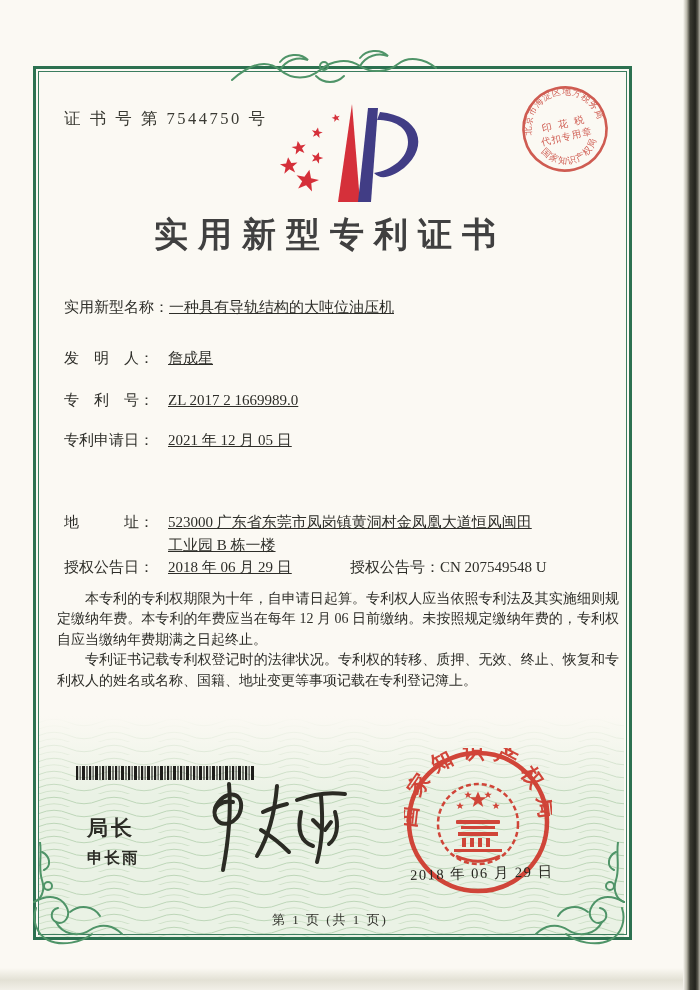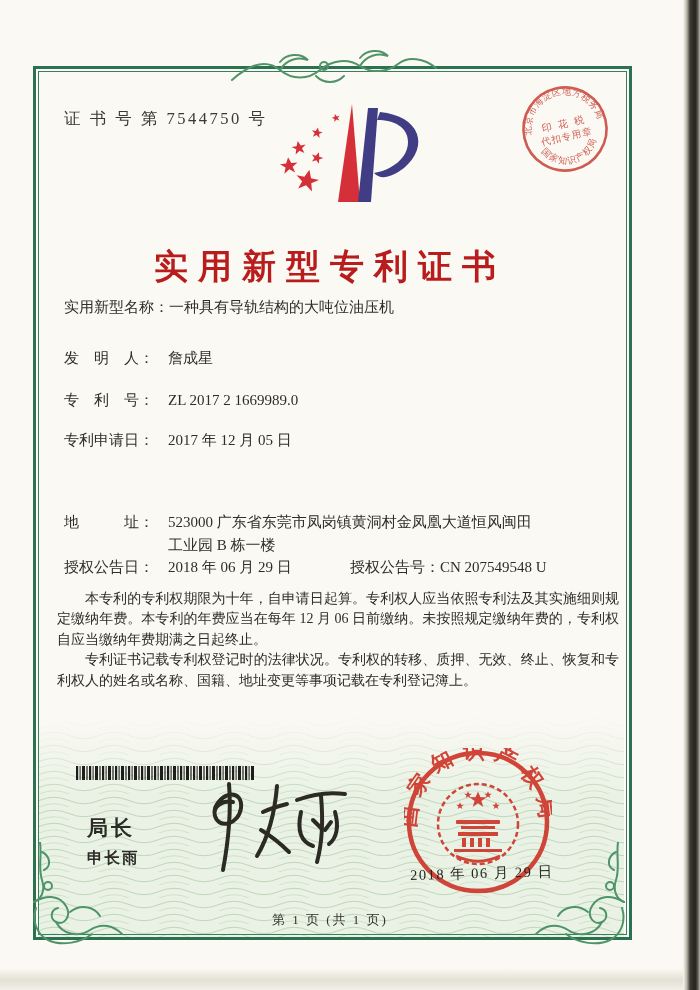--- a/index.html
+++ b/index.html
@@ -8,22 +8,22 @@
   .paper{position:absolute;inset:0;background:#fbf9f3;padding-left:47px;}
   .guilloche{position:absolute;left:39px;top:716px;width:585px;height:222px;}
   .guilloche-fade{position:absolute;left:39px;top:716px;width:585px;height:80px;
        background:linear-gradient(to bottom,#fbf9f3 0%,rgba(251,249,243,0) 100%);}
   .frame{position:absolute;left:33px;top:66px;width:593px;height:868px;border:3px solid #2c7150;}
   .frame-inner{position:absolute;inset:2px;border:1px solid #3b7d5f;}
   .cert-no{position:absolute;left:64px;top:108px;font-size:16.5px;letter-spacing:2.5px;color:#3a3a33;}
   .logo{position:absolute;left:272px;top:100px;width:158px;height:106px;}
   .tax-stamp{position:absolute;left:520px;top:84px;width:90px;height:90px;transform:rotate(-13deg);opacity:.88;}
   .title{position:absolute;left:0;width:660px;top:212px;text-align:center;font-size:34px;
-         font-weight:bold;letter-spacing:10px;color:#b91c1c;margin-top:32px;}
-  .frow{position:absolute;left:64px;font-size:15px;line-height:23px;white-space:nowrap;}
+         font-weight:bold;letter-spacing:10px;color:#404040;}
+  .frow{position:absolute;left:64px;font-size:15px;line-height:23px;white-space:nowrap;text-decoration:underline;}
   .flabel{display:inline-block;min-width:104px;}
   .fpair2{position:absolute;left:286px;top:0;}
   .addr2{display:block;margin-left:104px;}
   .paras{position:absolute;left:57px;top:589px;width:562px;font-size:14px;line-height:20.4px;
          text-align:justify;color:#2d2d28;}
   .paras p{margin:0;text-indent:2em;}
   .barcode{position:absolute;left:76px;top:766px;width:178px;height:14px;}
   .director-label{position:absolute;left:87px;top:814px;font-size:21px;letter-spacing:3px;
          font-family:Liberation Sans, sans-serif;font-weight:600;color:#2c2c26;}
   .director-name{position:absolute;left:87px;top:848px;font-size:15.5px;letter-spacing:2px;
@@ -133,21 +133,21 @@
   <div class="frow" style="top:296px">
     <span class="flabel">实用新型名称：</span><span>一种具有导轨结构的大吨位油压机</span>
   </div>
   <div class="frow" style="top:347px">
     <span class="flabel">发　明　人：</span><span>詹成星</span>
   </div>
   <div class="frow" style="top:389px">
     <span class="flabel">专　利　号：</span><span>ZL 2017 2 1669989.0</span>
   </div>
   <div class="frow" style="top:429px">
-    <span class="flabel">专利申请日：</span><span>2017 年 12 月 05 日</span>
+    <span class="flabel">专利申请日：</span><span>2021 年 12 月 05 日</span>
   </div>
   <div class="frow" style="top:511px">
     <span class="flabel">地　　　址：</span><span>523000 广东省东莞市凤岗镇黄洞村金凤凰大道恒风闽田</span>
     <span class="addr2">工业园 B 栋一楼</span>
   </div>
   <div class="frow" style="top:556px">
     <span class="flabel">授权公告日：</span><span>2018 年 06 月 29 日</span>
     <span class="fpair2">
       <span>授权公告号：</span><span>CN 207549548 U</span>
     </span>

